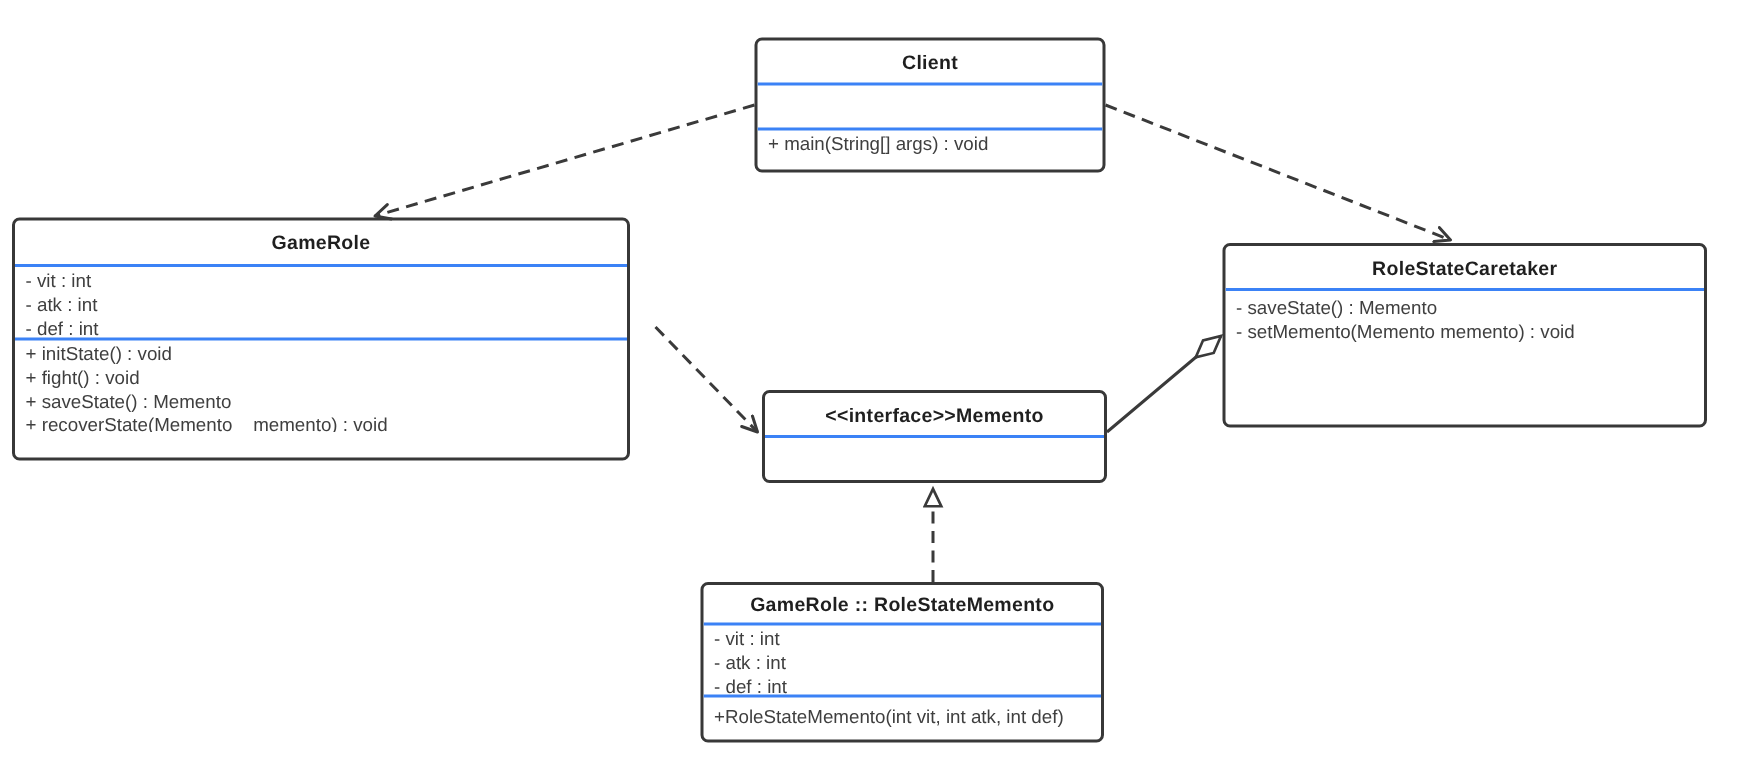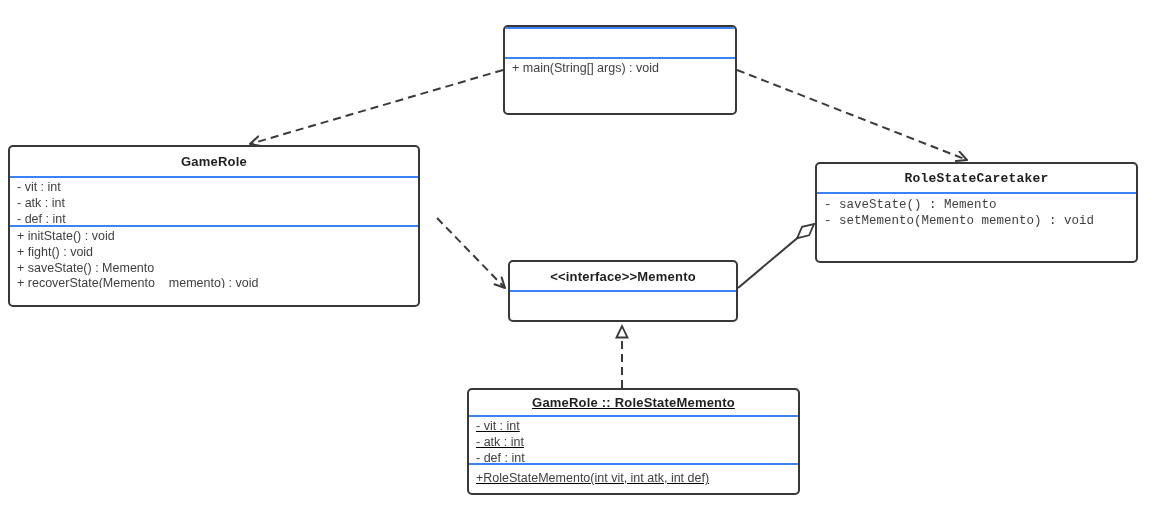--- a/index.html
+++ b/index.html
@@ -62,20 +62,21 @@
   .conn.dashed {
     stroke-dasharray: 8 5;
   }
 </style>
 </head>
 <body>
 
 <div id="canvas">
 
   <div class="uml-class" style="left:503px; top:25px; width:234px; height:90px;">
+    <div class="uml-title" style="height:28px;">Client</div>
     <div class="uml-section" style="height:30px;"></div>
     <div class="uml-section" style="height:28px;">
       <div class="uml-member">+ main(String[] args) : void</div>
     </div>
   </div>
 
   <div class="uml-class" style="left:8px; top:145px; width:412px; height:162px;">
     <div class="uml-title" style="height:29px;">GameRole</div>
     <div class="uml-section" style="height:49px;">
       <div class="uml-member">- vit : int</div>
@@ -83,34 +84,34 @@
       <div class="uml-member">- def : int</div>
     </div>
     <div class="uml-section" style="height:63px;">
       <div class="uml-member">+ initState() : void</div>
       <div class="uml-member">+ fight() : void</div>
       <div class="uml-member">+ saveState() : Memento</div>
       <div class="uml-member">+ recoverState(Memento    memento) : void</div>
     </div>
   </div>
 
-  <div class="uml-class" style="left:815px; top:162px; width:323px; height:101px;font-family:Liberation Mono, monospace;">
+  <div class="uml-class" style="left:815px; top:162px; width:323px; height:123px;">
     <div class="uml-title" style="height:28px;">RoleStateCaretaker</div>
     <div class="uml-section" style="height:39px; padding-top:4px;">
       <div class="uml-member">- saveState() : Memento</div>
       <div class="uml-member">- setMemento(Memento memento) : void</div>
     </div>
   </div>
 
   <div class="uml-class" style="left:508px; top:260px; width:230px; height:62px;">
     <div class="uml-title" style="height:28px;">&lt;&lt;interface&gt;&gt;Memento</div>
     <div class="uml-section" style="height:30px;"></div>
   </div>
 
-  <div class="uml-class" style="left:467px; top:388px; width:333px; height:107px;text-decoration:underline;">
+  <div class="uml-class" style="left:467px; top:388px; width:269px; height:107px;">
     <div class="uml-title" style="height:25px;">GameRole :: RoleStateMemento</div>
     <div class="uml-section" style="height:48px;">
       <div class="uml-member">- vit : int</div>
       <div class="uml-member">- atk : int</div>
       <div class="uml-member">- def : int</div>
     </div>
     <div class="uml-section" style="height:30px; padding-top:6px;">
       <div class="uml-member">+RoleStateMemento(int vit, int atk, int def)</div>
     </div>
   </div>

